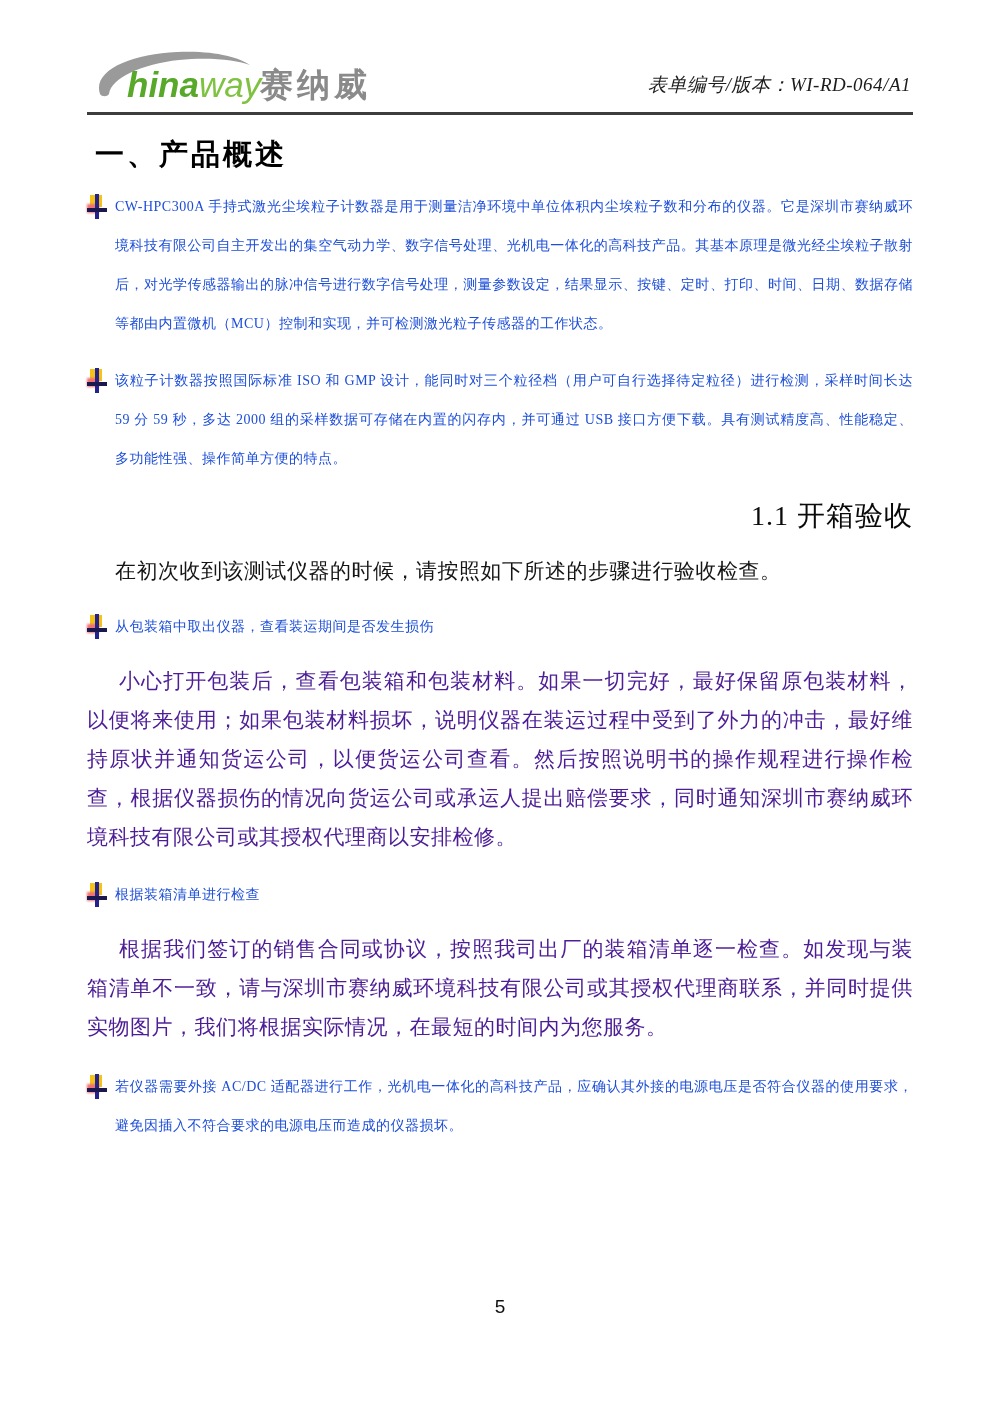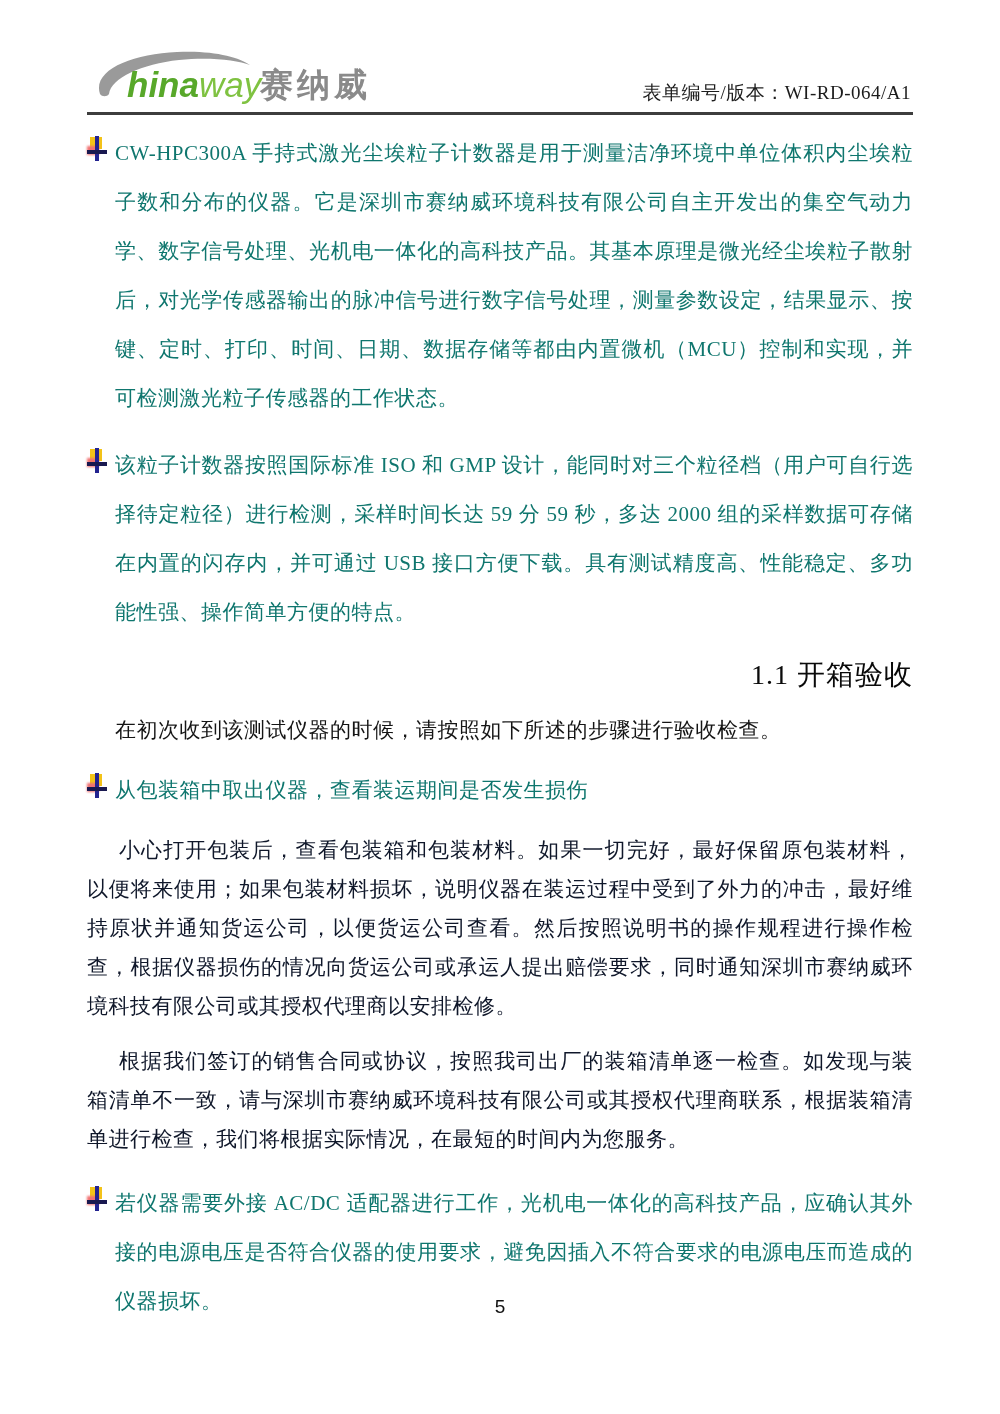--- a/index.html
+++ b/index.html
@@ -11,44 +11,44 @@
     box-sizing:border-box;
     padding:0 85px;
     overflow:hidden;
     font-family:"Liberation Serif","DejaVu Serif",serif;
     color:#141414;
   }
   
   .hdr{position:relative;height:112px;border-bottom:3px solid #3d3d3d;}
   .logo{position:absolute;left:10px;top:50px;width:290px;height:58px;}
   .form-code{
-    position:absolute;right:2px;bottom:6px;
-    font-size:19px;letter-spacing:.5px;color:#1c1c1c;white-space:nowrap;
+    position:absolute;right:2px;bottom:14px;
+    font-size:19px;letter-spacing:.5px;color:#1c1c1c;white-space:nowrap;font-style:italic;
   }
   
   .h1{
     margin:20px 0 0 8px;
     font-size:29px;font-weight:bold;color:#000;
     letter-spacing:3px;line-height:38px;
   }
   .h2{
     margin:18px 0 0 2px;
     font-size:28px;font-weight:normal;color:#0a0a0a;
     letter-spacing:1px;line-height:40px;text-align:right;
   }
   
   .bullet-item{position:relative;padding-left:28px;}
   .mt14{margin-top:14px}.mt16{margin-top:16px}.mt18{margin-top:18px}.mt20{margin-top:20px}
   .btext{
-    margin:0;font-size:21px;line-height:49px;
-    text-align:justify;letter-spacing:.5px;color:#0f766e;
+    margin:0;font-size:14px;line-height:39px;
+    text-align:justify;letter-spacing:.5px;color:#1d4ed8;
   }
   .para{
     margin:16px 0 0 0;font-size:21px;line-height:39px;
-    text-align:justify;text-indent:32px;letter-spacing:.5px;color:#0f172a;
+    text-align:justify;text-indent:32px;letter-spacing:.5px;color:#4c1d95;
   }
   .intro{
     margin:16px 0 0 0;padding-left:28px;
     font-size:21px;line-height:39px;letter-spacing:.5px;color:#151515;
   }
   
   .bullet-icon{position:absolute;left:0;top:7px;width:22px;height:26px;}
   .bullet-icon i{position:absolute;display:block;}
   .bi-yellow{left:3px;top:1px;width:12px;height:12px;background:#f3c318;filter:blur(.6px);}
   .bi-red{left:0px;top:10px;width:12px;height:9px;background:#f07272;filter:blur(1px);}
@@ -70,20 +70,21 @@
     <svg class="logo" viewBox="0 0 290 58" aria-hidden="true">
       <path d="M 3 44 C -5 20 35 4 80 2 C 115 0 142 7 153 15 C 140 10 112 7 82 10 C 45 14 14 28 12 44 C 10 47 5 47 3 44 Z" fill="#9a9a9a"></path>
       <text x="30" y="47" style="font-family:'Liberation Sans','DejaVu Sans',sans-serif;font-style:italic;font-size:35px;">
         <tspan style="font-weight:bold;fill:#58a82a;">hina</tspan><tspan style="font-weight:normal;fill:#7fc241;">way</tspan>
       </text>
       <text x="163" y="46" style="font-family:'Liberation Sans','DejaVu Sans',sans-serif;font-weight:bold;font-size:33px;fill:#8a8a8a;letter-spacing:4px;">赛纳威</text>
     </svg>
     <div class="form-code">表单编号/版本：WI-RD-064/A1</div>
   </div>
 
+  <div class="h1">一、产品概述</div>
 
   <div class="bullet-item mt14">
     <span class="bullet-icon">
       <i class="bi-yellow"></i>
       <i class="bi-red"></i>
       <i class="bi-vbar"></i>
       <i class="bi-hbar"></i>
     </span>
     <p class="btext">CW-HPC300A 手持式激光尘埃粒子计数器是用于测量洁净环境中单位体积内尘埃粒子数和分布的仪器。它是深圳市赛纳威环境科技有限公司自主开发出的集空气动力学、数字信号处理、光机电一体化的高科技产品。其基本原理是微光经尘埃粒子散射后，对光学传感器输出的脉冲信号进行数字信号处理，测量参数设定，结果显示、按键、定时、打印、时间、日期、数据存储等都由内置微机（MCU）控制和实现，并可检测激光粒子传感器的工作状态。</p>
   </div>
@@ -107,22 +108,31 @@
       <i class="bi-yellow"></i>
       <i class="bi-red"></i>
       <i class="bi-vbar"></i>
       <i class="bi-hbar"></i>
     </span>
     <p class="btext">从包装箱中取出仪器，查看装运期间是否发生损伤</p>
   </div>
 
   <p class="para">小心打开包装后，查看包装箱和包装材料。如果一切完好，最好保留原包装材料，以便将来使用；如果包装材料损坏，说明仪器在装运过程中受到了外力的冲击，最好维持原状并通知货运公司，以便货运公司查看。然后按照说明书的操作规程进行操作检查，根据仪器损伤的情况向货运公司或承运人提出赔偿要求，同时通知深圳市赛纳威环境科技有限公司或其授权代理商以安排检修。</p>
 
+  <div class="bullet-item mt18">
+    <span class="bullet-icon">
+      <i class="bi-yellow"></i>
+      <i class="bi-red"></i>
+      <i class="bi-vbar"></i>
+      <i class="bi-hbar"></i>
+    </span>
+    <p class="btext">根据装箱清单进行检查</p>
+  </div>
 
-  <p class="para mt14">根据我们签订的销售合同或协议，按照我司出厂的装箱清单逐一检查。如发现与装箱清单不一致，请与深圳市赛纳威环境科技有限公司或其授权代理商联系，根据装箱清单进行检查，我们将根据实际情况，在最短的时间内为您服务。</p>
+  <p class="para mt14">根据我们签订的销售合同或协议，按照我司出厂的装箱清单逐一检查。如发现与装箱清单不一致，请与深圳市赛纳威环境科技有限公司或其授权代理商联系，并同时提供实物图片，我们将根据实际情况，在最短的时间内为您服务。</p>
 
   <div class="bullet-item mt20">
     <span class="bullet-icon">
       <i class="bi-yellow"></i>
       <i class="bi-red"></i>
       <i class="bi-vbar"></i>
       <i class="bi-hbar"></i>
     </span>
     <p class="btext">若仪器需要外接 AC/DC 适配器进行工作，光机电一体化的高科技产品，应确认其外接的电源电压是否符合仪器的使用要求，避免因插入不符合要求的电源电压而造成的仪器损坏。</p>
   </div>

